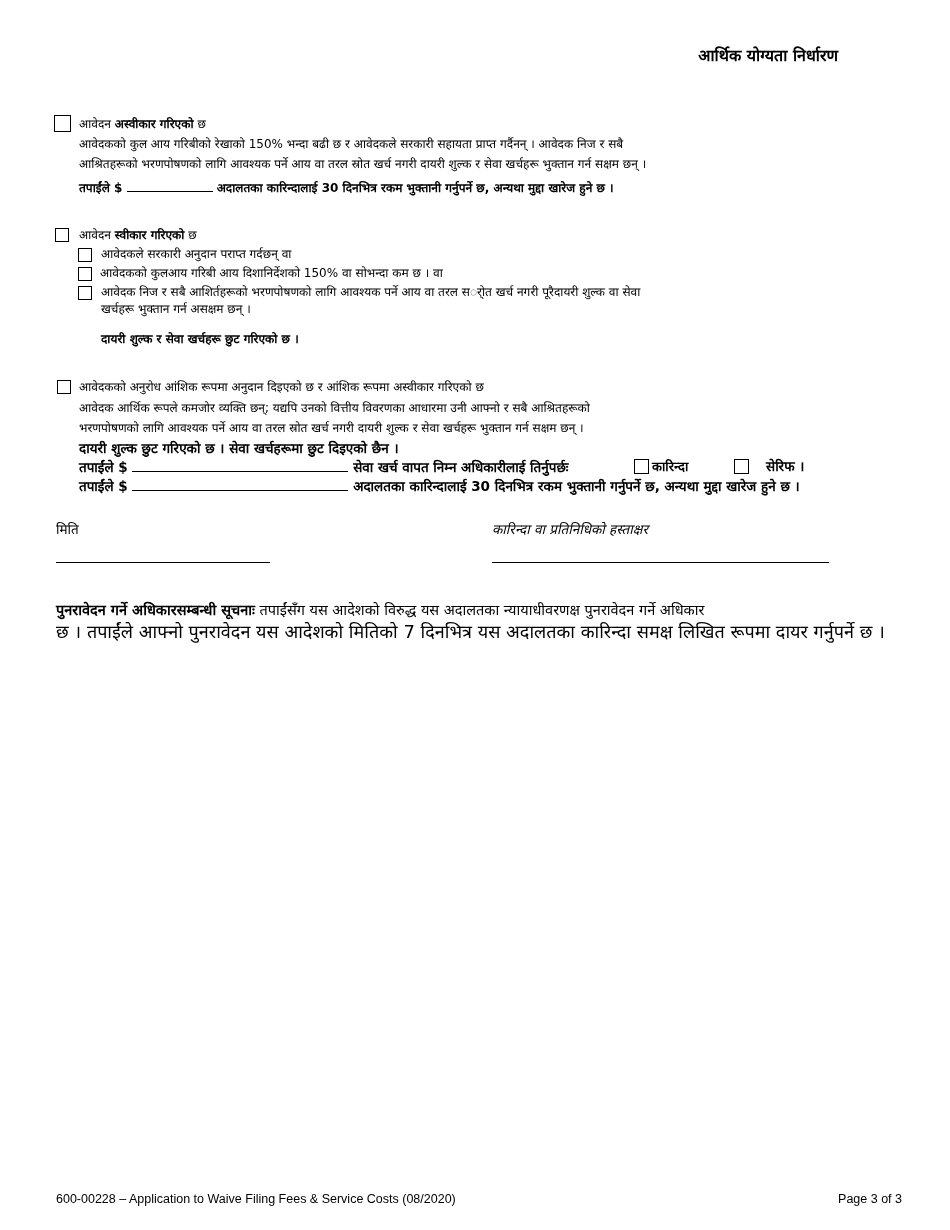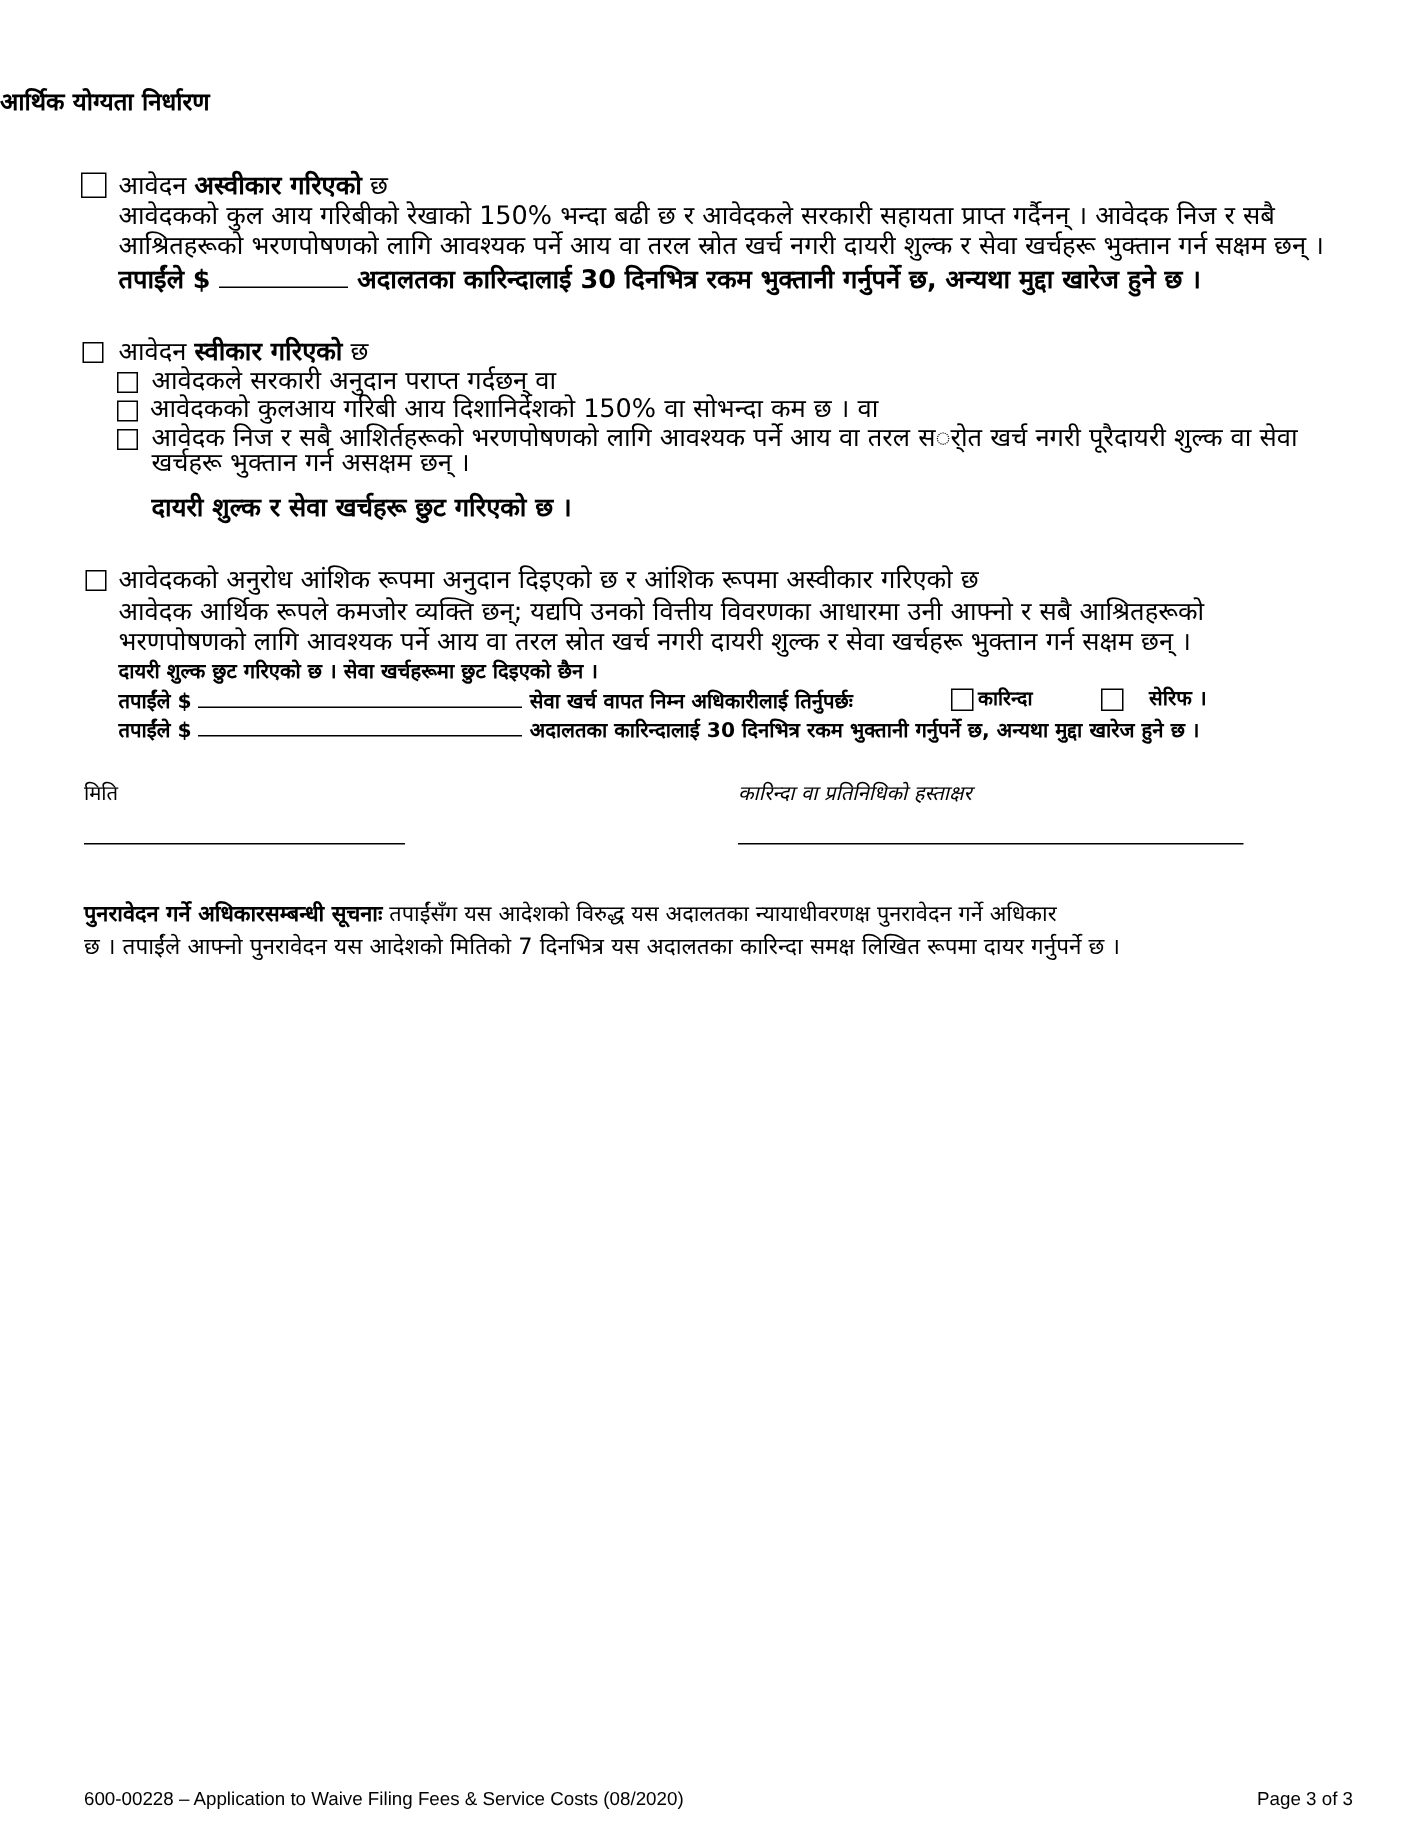--- a/index.html
+++ b/index.html
@@ -1,22 +1,22 @@
 <!DOCTYPE html>
 <html><head>
   <meta charset="utf-8">
   <style>
     html, body { margin: 0; padding: 0; background: #ffffff; }
     body {
       width: 950px; height: 1230px; position: relative; overflow: hidden;
       font-family: "DejaVu Sans", sans-serif; color: #000;
     }
     .abs { position: absolute; white-space: nowrap; }
-    .title { top: 56px; left: 0; width: 838px; text-align: left; font-size: 16px; font-weight: bold; }
-    .line { font-size: 17px; line-height: 19px; }
+    .title { top: 44px; left: 0; width: 838px; text-align: right; font-size: 16px; font-weight: bold; }
+    .line { font-size: 12px; line-height: 19px; }
     .b { font-weight: bold; }
     .cb {
       position: absolute; width: 14px; height: 14px; border: 1.3px solid #000; background: #fff; box-sizing: border-box;
     }
     .cb.big { width: 17px; height: 17px; }
     .uline { display: inline-block; border-bottom: 1px solid #000; height: 14px; vertical-align: baseline; }
     .sigline { position: absolute; border-top: 1px solid #000; height: 0; }
     .footer { font-family: "Liberation Sans", sans-serif; font-size: 12.5px; }
   </style>
 </head>
@@ -70,16 +70,16 @@
 </div>
 
 <div class="abs line" style="left:56px; top:520px; font-size:13.5px;">मिति</div>
 <div class="sigline" style="left:56px; top:562px; width:214px;"></div>
 <div class="abs line" style="left:492px; top:520px; font-size:13.5px;font-style:italic;">कारिन्दा वा प्रतिनिधिको हस्ताक्षर</div>
 <div class="sigline" style="left:492px; top:562px; width:337px;"></div>
 
 <div class="abs line" style="left:56px; top:601px; font-size:14.5px;">
   <span class="b">पुनरावेदन गर्ने अधिकारसम्बन्धी सूचनाः</span><span> तपाईंसँग यस आदेशको विरुद्ध यस अदालतका न्यायाधीवरणक्ष पुनरावेदन गर्ने अधिकार</span>
 </div>
-<div class="abs line" style="left:56px; top:622px; font-size:15px;">छ । तपाईंले आफ्नो पुनरावेदन यस आदेशको मितिको 7 दिनभित्र यस अदालतका कारिन्दा समक्ष लिखित रूपमा दायर गर्नुपर्ने छ ।</div>
+<div class="abs line" style="left:56px; top:622px; font-size:18px;">छ । तपाईंले आफ्नो पुनरावेदन यस आदेशको मितिको 7 दिनभित्र यस अदालतका कारिन्दा समक्ष लिखित रूपमा दायर गर्नुपर्ने छ ।</div>
 
 <div class="abs footer" style="left:56px; top:1192px;">600-00228 – Application to Waive Filing Fees &amp; Service Costs (08/2020)</div>
 <div class="abs footer" style="right:48px; top:1192px;">Page 3 of 3</div>
 
 </body></html>

